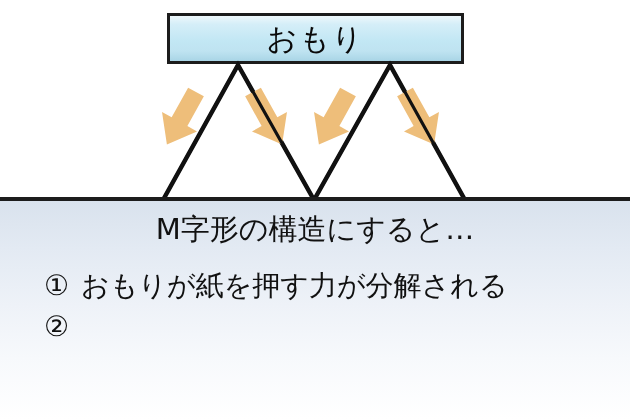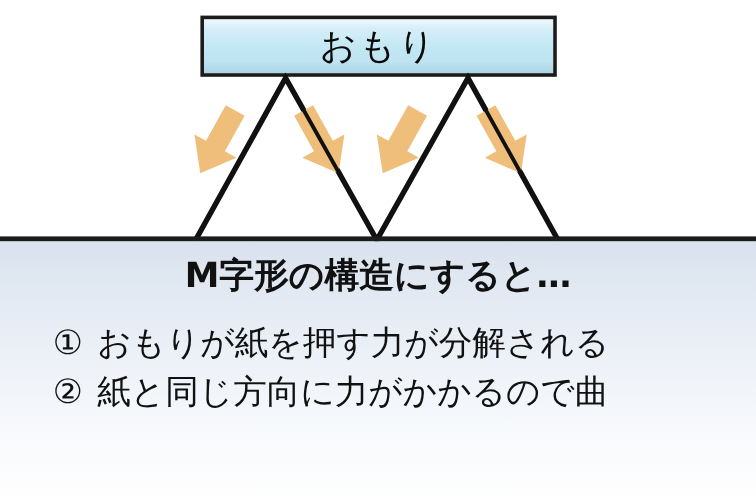--- a/index.html
+++ b/index.html
@@ -84,21 +84,21 @@
     box-sizing: border-box;
   }
 
   #explain-heading {
     position: absolute;
     left: 0;
     top: 14px;
     width: 630px;
     text-align: center;
     font-family: "DejaVu Sans", "Liberation Sans", sans-serif;
-    font-weight: bold;
+    font-weight: normal;
     font-size: 29px;
     line-height: 1;
     color: #111111;
     letter-spacing: 0px;
     white-space: nowrap;
   }
 
   #explain-list {
     position: absolute;
     left: 44px;
@@ -174,20 +174,19 @@
     <div id="explain-list">
 
       <div class="explain-item">
         <span class="item-marker">①</span>
         <span class="item-text">おもりが紙を押す力が分解される</span>
       </div>
 
       <div class="explain-item">
         <span class="item-marker">②</span>
         <span class="item-text">
-          <span>紙と同じ方向に力がかかるので曲</span>
         </span>
       </div>
 
     </div>
   </div>
 
 </div>
 
 </body></html>

